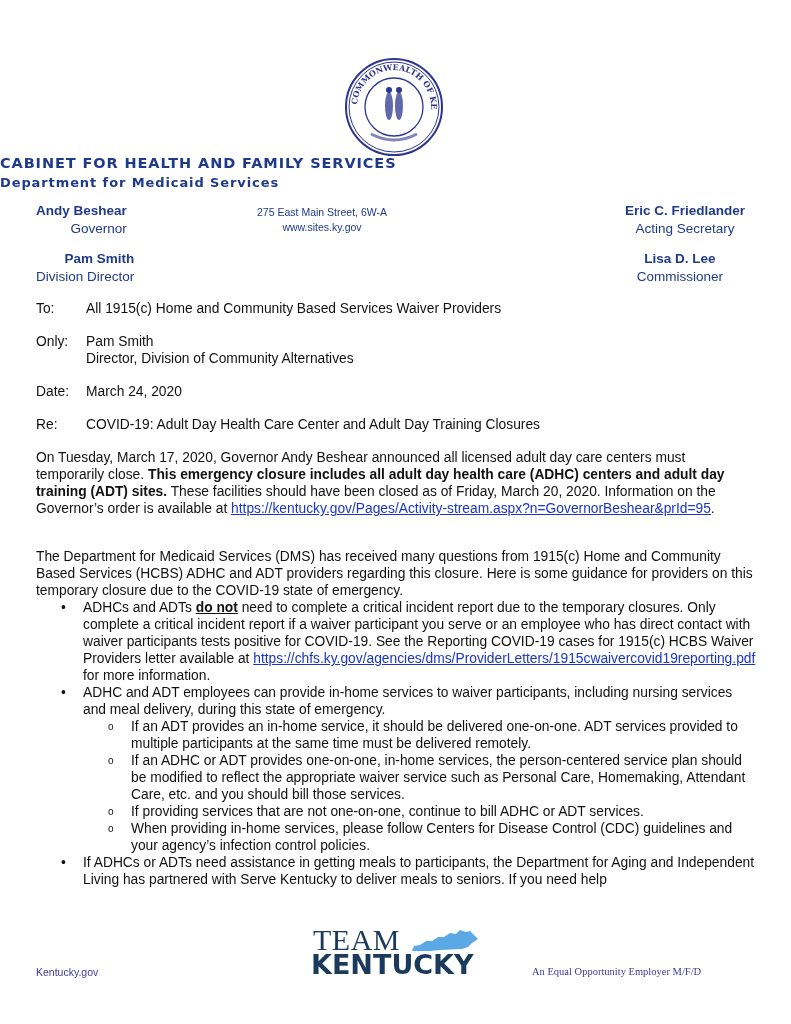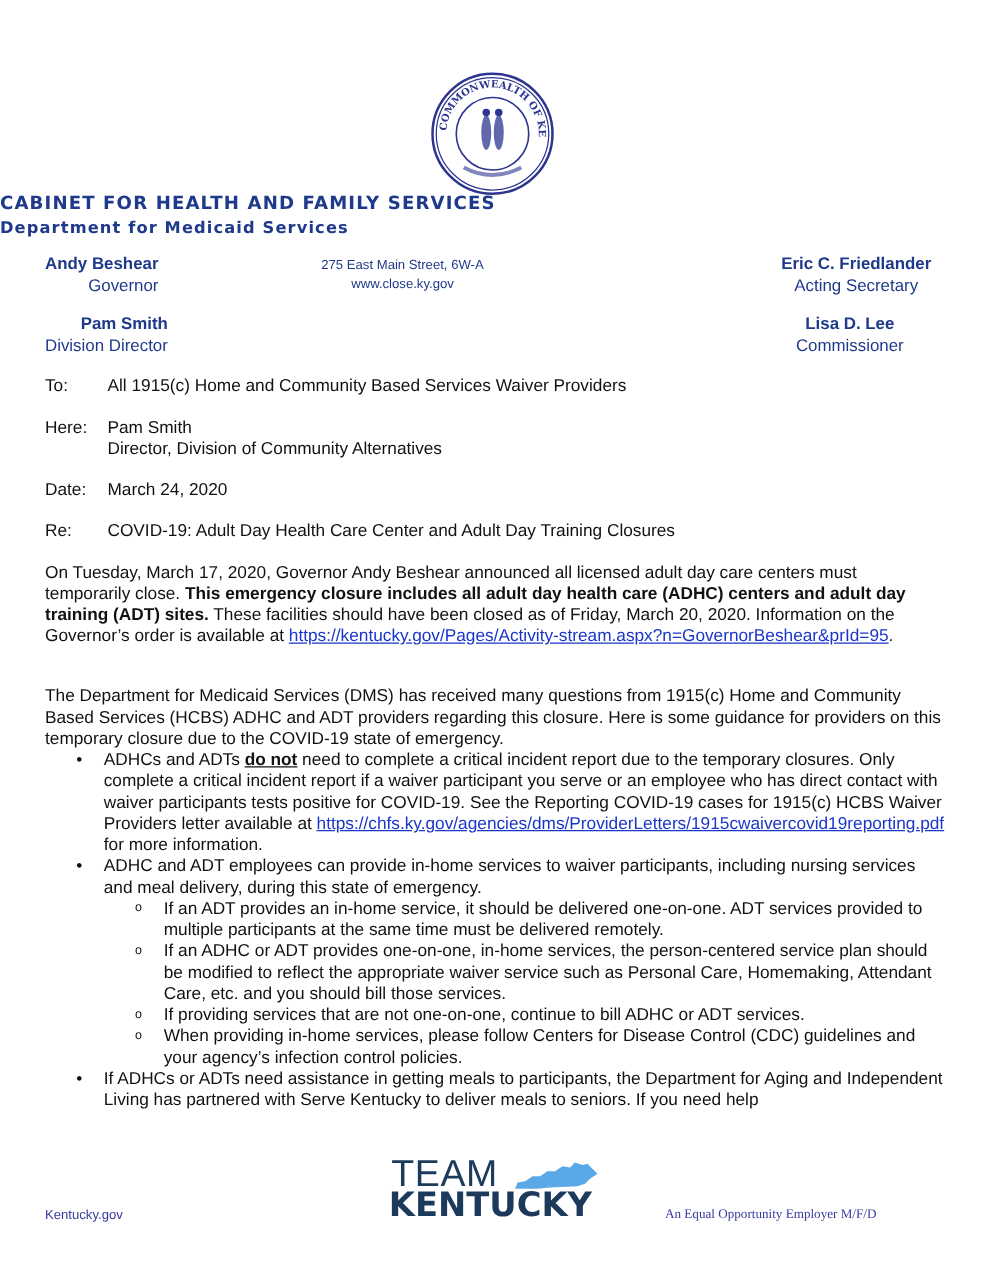--- a/index.html
+++ b/index.html
@@ -30,21 +30,21 @@
   ul.b1 { margin: 0; padding: 0; list-style: none; }
   ul.b1 > li { position: relative; padding-left: 47px; }
   ul.b1 > li .dot { position: absolute; left: 25px; top: 0; }
   ul.b2 { margin: 0; padding: 0; list-style: none; }
   ul.b2 > li { position: relative; padding-left: 48px; }
   ul.b2 > li .circ { position: absolute; left: 25px; top: 0; font-size: 10px; }
 
   .footer-left { position: absolute; left: 36px; top: 966px; font-family: "Liberation Sans", sans-serif; font-size: 10.5px; color: #3a3aa0; }
   .footer-right { position: absolute; left: 532px; top: 966px; font-family: Liberation Serif, serif; font-size: 10.5px; color: #3a3aa0; }
   .logo { position: absolute; left: 303px; top: 925px; width: 180px; height: 58px; }
-  .logo .team { position: absolute; left: 10px; top: 0; font-family: Liberation Sans, sans-serif; font-size: 30px; color: #1b3a5c; letter-spacing: 0.5px; line-height: 30px; font-weight: normal; }
+  .logo .team { position: absolute; left: 10px; top: 0; font-family: Liberation Serif, serif; font-size: 30px; color: #1b3a5c; letter-spacing: 0.5px; line-height: 30px; font-weight: normal; }
   .logo .ky { position: absolute; left: 8px; top: 25px; font-family: "DejaVu Sans", sans-serif; font-weight: bold; font-size: 27px; color: #1b3a5c; line-height: 30px; letter-spacing: 0px; }
   .logo svg { position: absolute; left: 107px; top: 4px; }
 </style>
 </head>
 <body>
 
 <div class="page">
 
   <svg class="seal" viewBox="0 0 114 102">
     <defs>
@@ -72,37 +72,37 @@
     <b>Andy Beshear</b><br>
     <span>Governor</span>
   </div>
   <div class="hdr hdr-left2">
     <b>Pam Smith</b><br>
     <span>Division Director</span>
   </div>
 
   <div class="addr">
     <div>275 East Main Street, 6W-A</div>
-    <div>www.close.ky.gov</div>
+    <div>www.sites.ky.gov</div>
   </div>
 
   <div class="hdr hdr-right1" style="text-align:center;">
     <b>Eric C. Friedlander</b><br>
     <span>Acting Secretary</span>
   </div>
   <div class="hdr hdr-right2">
     <b>Lisa D. Lee</b><br>
     <span>Commissioner</span>
   </div>
 
   <div class="memo" style="top:300px;">
     <span class="k">To:</span><span>All 1915(c) Home and Community Based Services Waiver Providers</span>
   </div>
   <div class="memo" style="top:333px;">
-    <span class="k">Here:</span><span>Pam Smith</span><br>
+    <span class="k">Only:</span><span>Pam Smith</span><br>
     <span class="ind">Director, Division of Community Alternatives</span>
   </div>
   <div class="memo" style="top:383px;">
     <span class="k">Date:</span><span>March 24, 2020</span>
   </div>
   <div class="memo" style="top:416px;">
     <span class="k">Re:</span><span>COVID-19: Adult Day Health Care Center and Adult Day Training Closures</span>
   </div>
 
   <div class="body" style="top:449px;">

